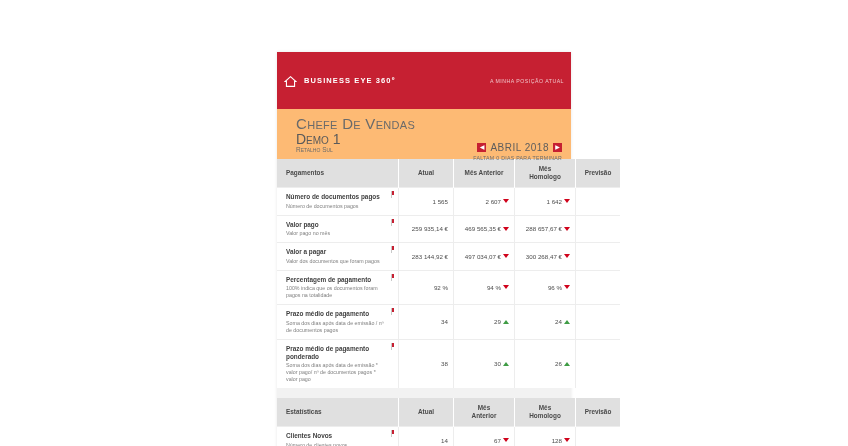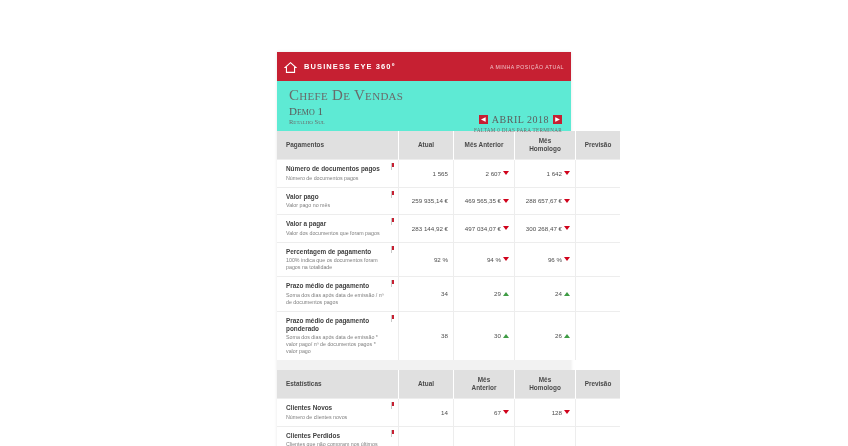--- a/index.html
+++ b/index.html
@@ -24,21 +24,21 @@
     width: 294px;
     background: #ffffff;
     box-shadow: 0 0 3px rgba(0,0,0,0.10);
   }
   
   .appbar {
     height: 25px;
     background: #c62032;
     display: flex;
     align-items: center;
-    padding: 2px 7px;
+    padding: 16px 7px;
     color: #ffffff;
   }
   .home-icon {
     width: 13px;
     height: 13px;
     flex: 0 0 auto;
     display: block;
   }
   .brand {
     font-size: 7.5px;
@@ -50,38 +50,37 @@
   }
   .appbar-right {
     margin-left: auto;
     font-size: 5.2px;
     letter-spacing: 0.5px;
     color: #f0c2c7;
     white-space: nowrap;
   }
   
   .titleblock {
-    background: #5eead4;
-    padding: 6px 9px 5px 12px;
+    background: #fdba74;
+    padding: 6px 9px 5px 19px;
     position: relative;
     color: #5d5d5d;
-    font-family: Liberation Serif, serif;
   }
   .page-title {
     font-size: 15px;
     line-height: 17px;
     letter-spacing: 0.3px;
     font-weight: normal;
     color: #6a6a6a;
     font-variant: small-caps;
     text-transform: capitalize;
     margin: 0;
   }
   .subtitle-1 {
-    font-size: 11px;
+    font-size: 14px;
     line-height: 11px;
     color: #5a5a5a;
     font-variant: small-caps;
     margin-top: 2px;
   }
   .subtitle-2 {
     font-size: 6.5px;
     line-height: 9px;
     color: #6b6b6b;
     font-variant: small-caps;

